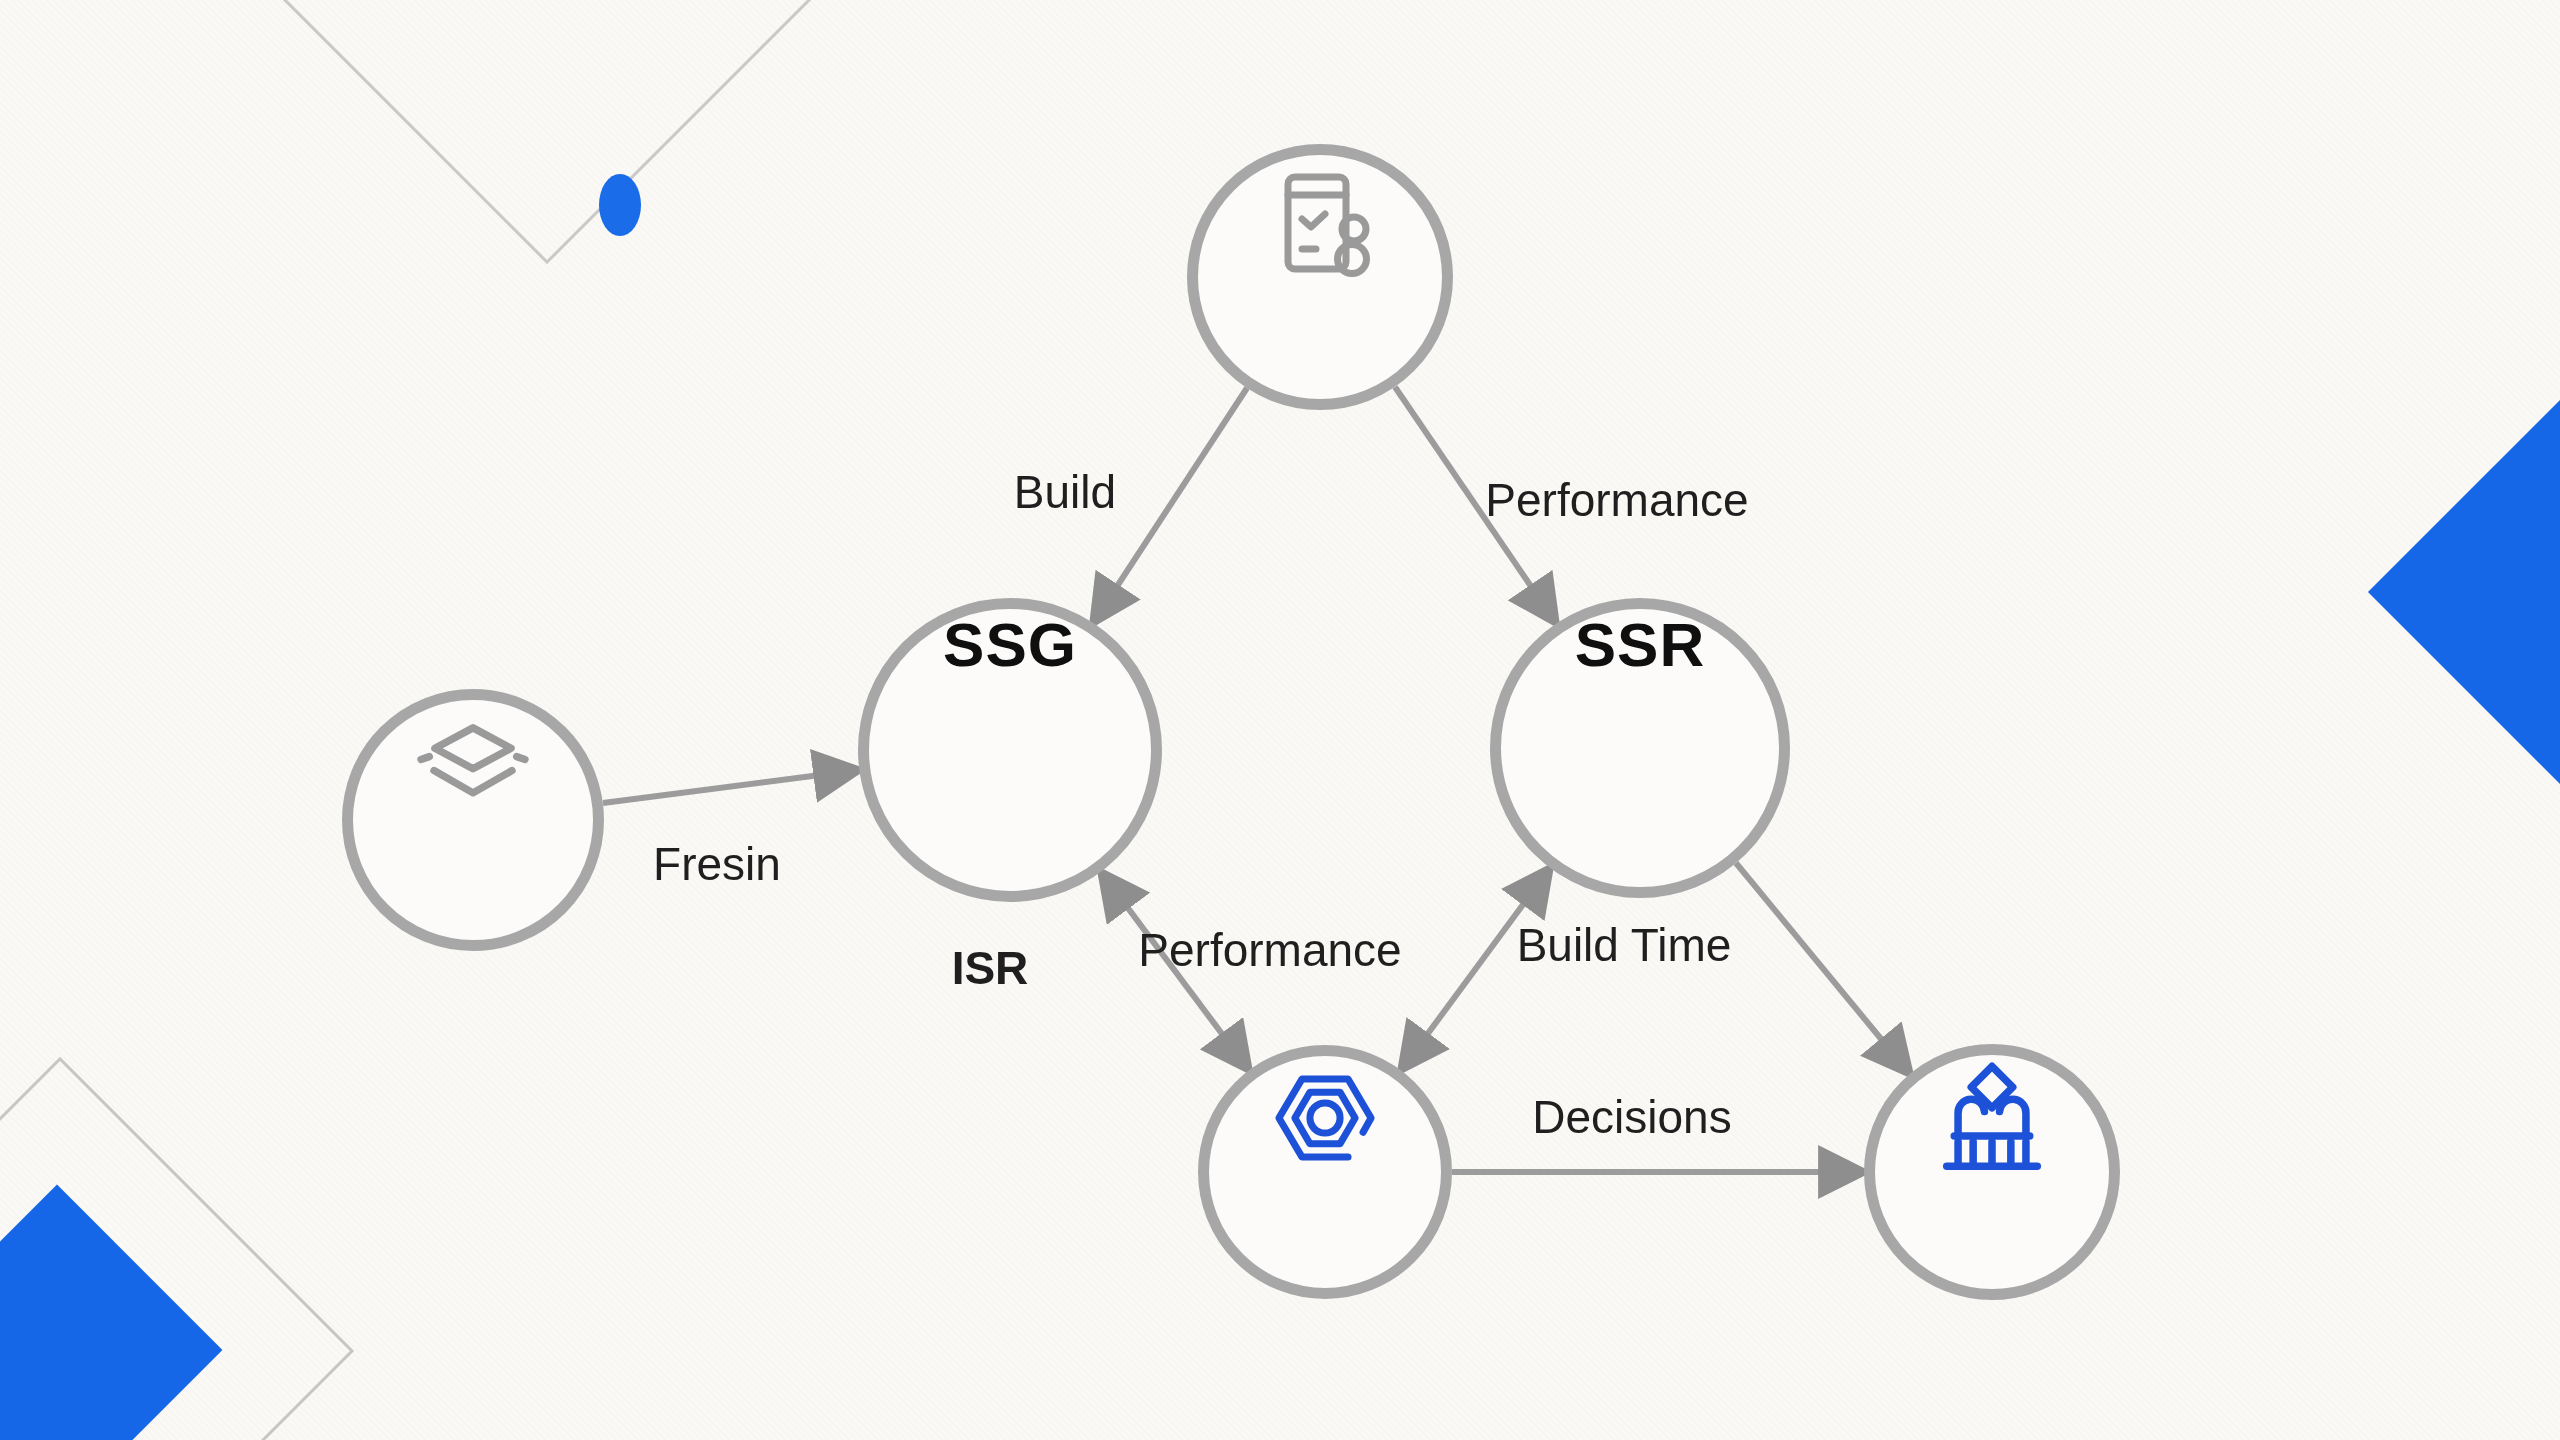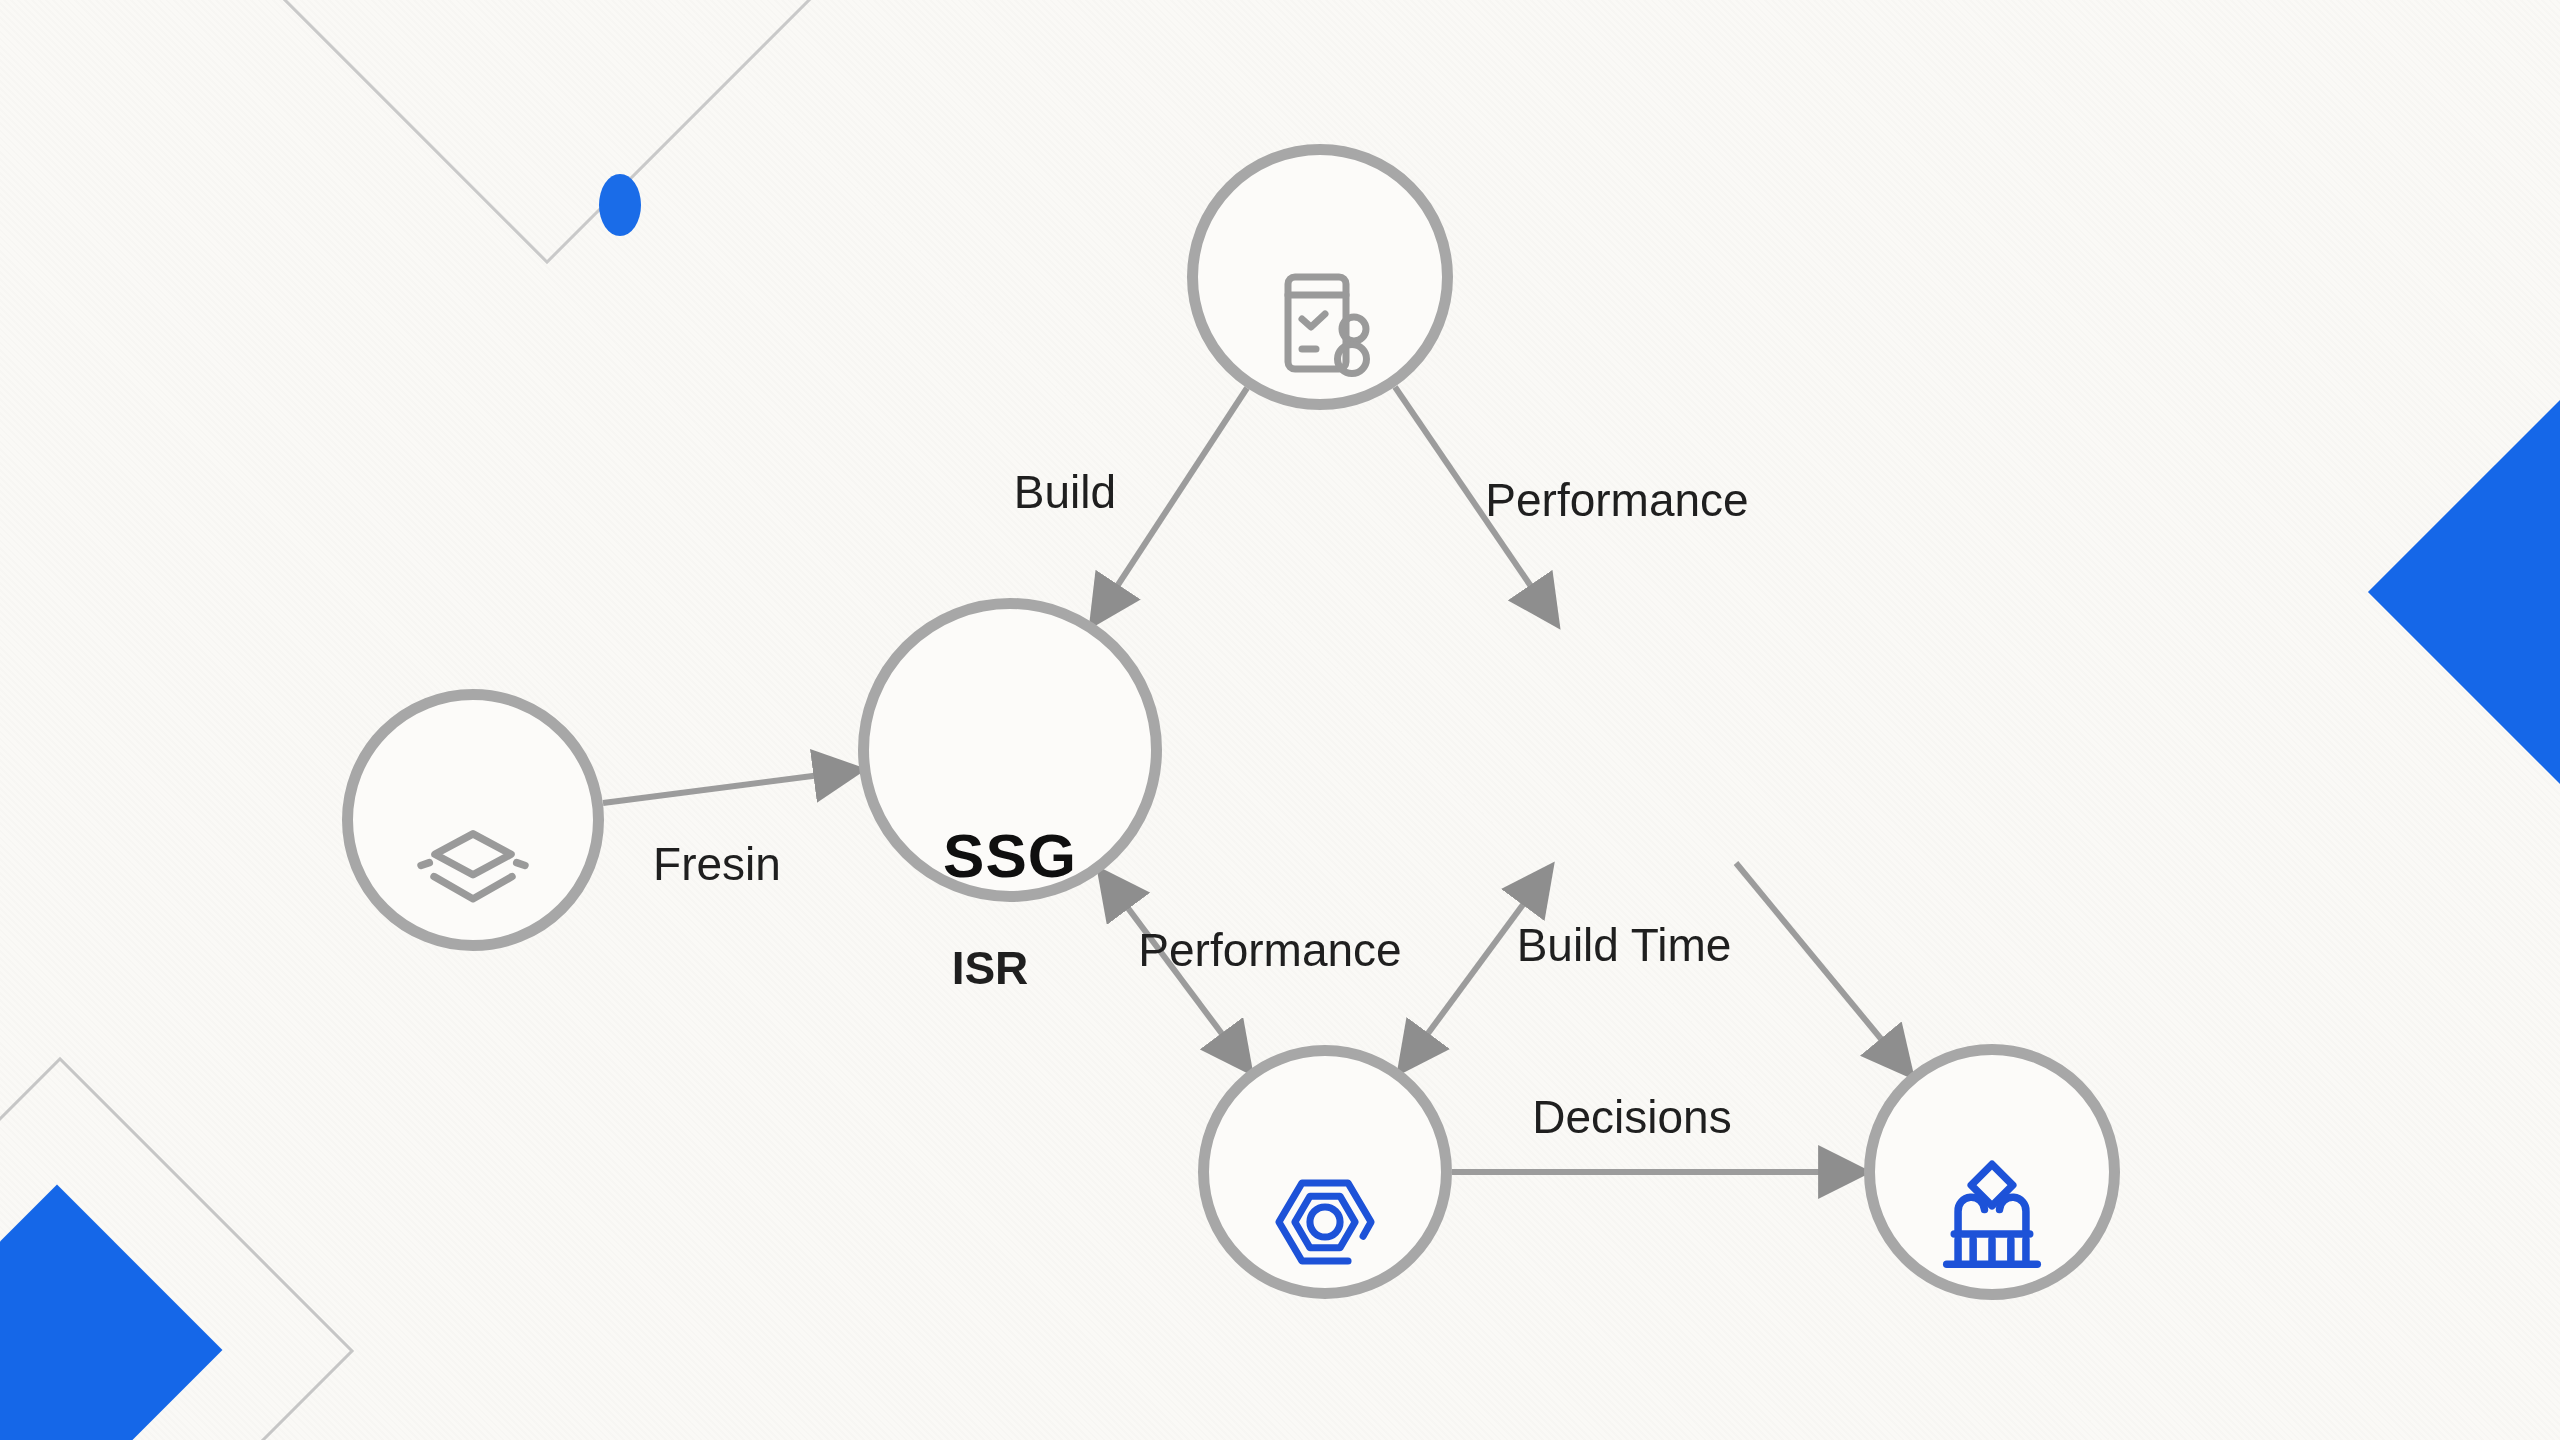--- a/index.html
+++ b/index.html
@@ -67,21 +67,21 @@
   }
 
   
   .node {
     position: absolute;
     border: 11px solid #a7a7a7;
     border-radius: 50%;
     background: #fcfbf9;
     box-sizing: border-box;
     display: flex;
-    align-items: flex-end;
+    align-items: flex-start;
     justify-content: center;
   }
   .node-entry  { left: 1187px; top: 144px;  width: 266px; height: 266px; }
   .node-ssg    { left: 858px;  top: 598px;  width: 304px; height: 304px; }
   .node-ssr    { left: 1490px; top: 598px;  width: 300px; height: 300px; }
   .node-layers { left: 342px;  top: 689px;  width: 262px; height: 262px; }
   .node-hex    { left: 1198px; top: 1045px; width: 254px; height: 254px; }
   .node-bank   { left: 1864px; top: 1044px; width: 256px; height: 256px; }
 
   .node-text {
@@ -155,20 +155,23 @@
         <circle cx="104" cy="74" r="12"></circle>
         <circle cx="102" cy="104" r="14.5"></circle>
       </svg>
     </span>
   </div>
 
   <div class="node node-ssg">
     <span class="node-text">SSG</span>
   </div>
 
+  <div class="node node-ssr">
+    <span class="node-text">SSR</span>
+  </div>
 
   <div class="node node-layers">
     <span>
       <svg width="130" height="130" viewBox="0 0 140 140" class="icon-gray" stroke-width="8">
         <path d="M70,30 L111,52 L70,74 L29,52 Z"></path>
         <path d="M28,76 L70,100 L112,76"></path>
         <line x1="14" y1="64" x2="23" y2="61"></line>
         <line x1="117" y1="61" x2="126" y2="64"></line>
       </svg>
     </span>

